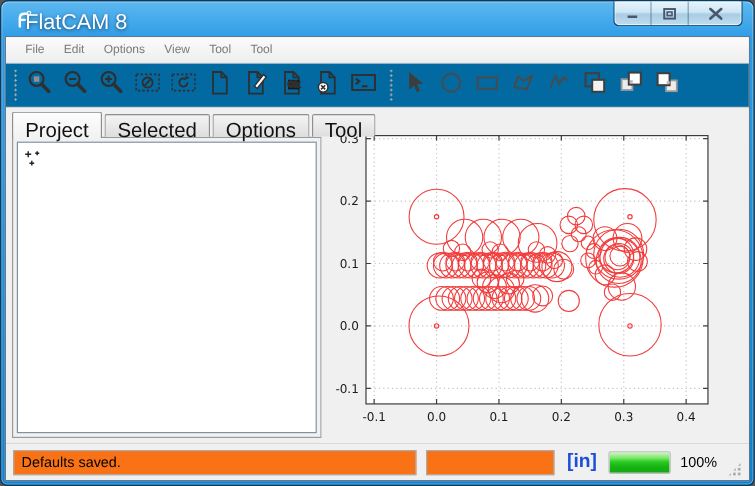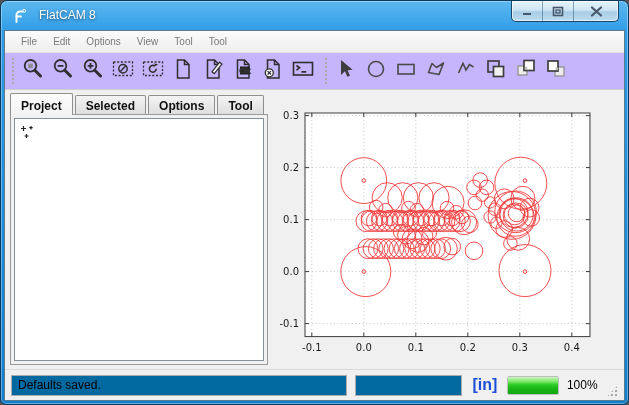--- a/index.html
+++ b/index.html
@@ -8,68 +8,68 @@
     position:relative;width:629px;height:405px;
     font-family:"Liberation Sans",sans-serif;
     background:linear-gradient(180deg,#5cb8f0 0%,#2d9be6 8%,#1b8fdd 50%,#0f7fce 100%);
     border:1px solid #0a3a5e;border-radius:7px 7px 6px 6px;
     box-shadow:inset 0 0 0 1px rgba(255,255,255,.35);
     overflow:hidden;
   }
   
   .titlebar{position:absolute;left:0;top:0;right:0;height:29px;}
   .title-icon{position:absolute;left:10px;top:6px;width:18px;height:18px;}
-  .title-text{position:absolute;left:38px;top:7px;color:#fff;font-size:12px;
+  .title-text{position:absolute;left:20px;top:7px;color:#fff;font-size:18px;
     text-shadow:0 1px 3px rgba(0,30,60,.7);}
   .win-controls{position:absolute;right:9px;top:0;height:21px;display:flex;
     border:1px solid #17486b;border-top:none;border-radius:0 0 5px 5px;
     background:linear-gradient(180deg,#e6f4fc 0%,#cfe6f5 45%,#a9cde5 55%,#bfdcee 100%);
     box-shadow:inset 0 0 0 1px rgba(255,255,255,.6);overflow:hidden;}
   .win-btn{width:31px;height:100%;display:flex;align-items:center;justify-content:center;
     border-right:1px solid rgba(23,72,107,.45);}
   .win-btn:last-child{border-right:none;width:44px;}
   .win-btn svg{display:block;}
   
   .app-body{position:absolute;left:3px;right:3px;top:29px;bottom:3px;
     background:#f0f0f0;border:1px solid #5e7a8e;display:flex;flex-direction:column;}
   
   .menubar{height:22px;background:linear-gradient(180deg,#fbfbfb,#eeeeee);
     border-bottom:1px solid #e3e3e3;display:flex;align-items:center;padding-left:8px;}
   .menu-item{color:#7a7a7a;font-size:10px;padding:3px 8px;cursor:default;}
   
-  .toolbar{height:37px;background:#c4b5fd;border-bottom:1px solid #cfcfcf;
+  .toolbar{height:37px;background:#0369a1;border-bottom:1px solid #cfcfcf;
     display:flex;align-items:center;}
   .tb-group{display:flex;align-items:center;height:100%;}
   .tb-handle{width:5px;height:26px;margin:0 3px 0 5px;
     background-image:radial-gradient(circle,#a9a9a9 35%,transparent 40%);
     background-size:4px 4px;background-repeat:repeat-y;background-position:center;}
   .tb-btn{width:30px;height:30px;display:flex;align-items:center;justify-content:center;
     border:1px solid transparent;border-radius:2px;}
   
   .content{flex:1;display:flex;min-height:0;}
   .left-pane{width:263px;display:flex;flex-direction:column;padding:2px 0 4px 5px;}
   .tabbar{display:flex;align-items:flex-end;height:22px;position:relative;z-index:2;}
-  .tab{font-size:12px;color:#111;padding:3px 10px 3px 10px;height:19px;
+  .tab{font-size:17px;color:#111;padding:3px 10px 3px 10px;height:19px;
     background:linear-gradient(180deg,#f4f4f4,#dedede);
-    border:1px solid #8f8f8f;border-bottom:none;border-radius:2px 2px 0 0;margin-right:2px;font-weight:bold;}
+    border:1px solid #8f8f8f;border-bottom:none;border-radius:2px 2px 0 0;margin-right:2px;}
   .tab.active{height:22px;background:linear-gradient(180deg,#fdfdfd,#f2f2f2);
     padding-top:5px;margin-bottom:-1px;}
   .tab-page{flex:1;border:1px solid #9a9a9a;background:#f1f1f1;padding:3px;min-height:0;}
   .treeview{width:100%;height:100%;background:#fff;border:1px solid #82909c;
     padding:4px 2px;overflow:hidden;}
   .tree-row{display:flex;align-items:center;gap:5px;padding:1px 2px;font-size:12px;color:#000;}
   .tree-row svg{flex:0 0 auto;}
   
   .plot-pane{flex:1;position:relative;background:#f0f0f0;}
   .plot-svg{position:absolute;left:2px;top:4px;}
   .plot-svg text{font-family:"DejaVu Sans",sans-serif;font-size:10px;fill:#1a1a1a;}
   
   .statusbar{height:31px;background:#f0f0f0;border-top:1px solid #dadada;
     display:flex;align-items:center;padding:0 6px;gap:8px;font-size:12px;color:#000;}
-  .status-panel{height:21px;border:1px solid #ababab;background:#0369a1;
+  .status-panel{height:21px;border:1px solid #ababab;background:#f97316;
     display:flex;align-items:center;padding:0 6px;font-size:12px;}
   .sp-msg{width:352px;}
   .sp-alt{width:112px;}
   .units{font-size:16px;color:#1d4ed8;padding:0 2px;font-weight:bold;}
   .progress-track{width:54px;height:19px;border:1px solid #bdbdbd;background:#e8e8e8;
     border-radius:2px;overflow:hidden;}
   .progress-fill{height:100%;
     background:linear-gradient(180deg,#cdf5c3 0%,#79e765 28%,#2ecc27 45%,#17b414 70%,#14a713 100%);}
   .progress-label{font-size:12px;color:#000;}
   .resize-grip{margin-left:auto;width:13px;height:13px;align-self:flex-end;margin-bottom:2px;

